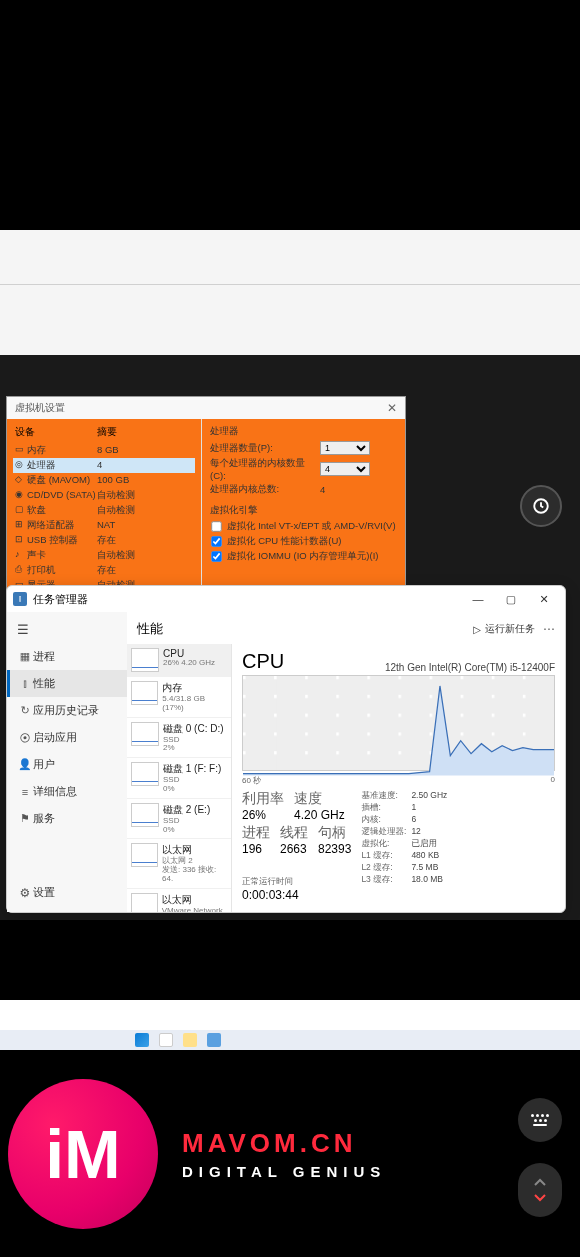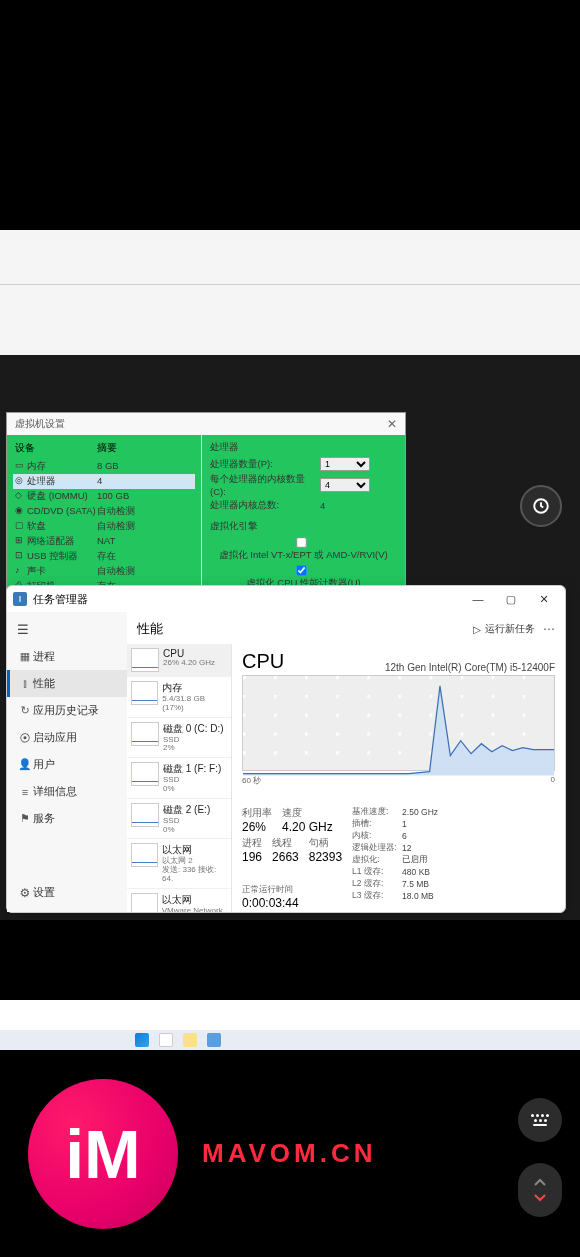--- a/index.html
+++ b/index.html
@@ -8,39 +8,39 @@
 .top-black { width: 100%; height: 230px; background: #000; }
 .white-strip { width: 100%; background: #f5f5f5; }
 .ws1 { height: 55px; border-bottom: 1px solid #d0d0d0; }
 .ws2 { height: 70px; }
 
 .desktop-area { position: absolute; top: 355px; left: 0; width: 580px; height: 565px; background: #1a1a1a; }
 
 .floating-btn { position: absolute; top: 485px; right: 18px; width: 42px; height: 42px; background: #2c2c2c; border-radius: 50%; display: flex; align-items: center; justify-content: center; border: 2px solid #555; }
 .floating-btn svg { stroke: #fff; fill: none; stroke-width: 2.5; }
 
-.vmsettings { position: absolute; top: 412px; left: 6px; width: 400px; background: #f0f0f0; border: 1px solid #999; font-size: 10px; }
+.vmsettings { position: absolute; top: 396px; left: 6px; width: 400px; background: #f0f0f0; border: 1px solid #999; font-size: 10px; }
 .vmsettings .titlebar { display: flex; justify-content: space-between; padding: 4px 8px; background: #f8f8f8; color:#555;}
 .vmsettings .close { font-size: 12px; color: #666; }
 .vmsettings .tabs { padding: 4px 8px 0; border-bottom: 1px solid #ccc; }
 .vmsettings .tabs span { display: inline-block; padding: 2px 6px; margin-right: 4px; font-size:10px;}
-.vmsettings .body { display: flex; min-height: 130px; background:#22c55e;}
+.vmsettings .body { display: flex; min-height: 130px; background:#f97316;}
 .vmsettings .left { width: 195px; padding: 4px 6px; border-right:1px solid #e0e0e0;}
 .vmsettings .hw-head { display: flex; padding:2px 2px 4px;}
 .vmsettings .hw-head div:first-child { width: 82px; }
 .vmsettings .hw-row { display: flex; padding: 1px 2px; font-size:9.5px; color:#333;}
 .vmsettings .hw-row.sel { background: #cfe6f7; }
 .vmsettings .hw-row .ic { width: 12px; font-size:9px;}
 .vmsettings .hw-row .nm { width: 70px; }
 .vmsettings .right { flex: 1; padding: 6px 8px; font-size:9.5px; color:#333;}
 .vmsettings .right .secl { font-weight: 500; margin-bottom: 3px; }
 .vmsettings .right .frow { display: flex; align-items: center; margin: 2px 0; }
 .vmsettings .right .frow .lbl { width: 110px; }
 .vmsettings .right select { width: 50px; font-size: 9px; border:1px solid #999;height:14px;}
-.vmsettings .right .chk { display: flex; align-items: center; margin: 2px 0; flex-direction: column; }
+.vmsettings .right .chk { display: flex; align-items: center; margin: 2px 0; }
 .vmsettings .right .chk input { margin-right: 4px; transform:scale(0.8);}
 
 .taskmgr { position: absolute; top: 585px; left: 6px; width: 560px; height: 328px; background: #fff; border: 1px solid #ccc; border-radius: 6px; font-size: 11px; box-shadow:0 4px 16px rgba(0,0,0,0.2);}
 .taskmgr .tm-titlebar { display: flex; align-items: center; padding: 5px 6px; height:26px;}
 .taskmgr .tm-titlebar .ico { width: 14px; height: 14px; background: #3a79b7; border-radius: 2px; margin-right: 6px; display:inline-flex;align-items:center;justify-content:center;color:#fff;font-size:8px;}
 .taskmgr .tm-titlebar .ttl { flex: 1; font-size:11px;}
 .taskmgr .tm-titlebar .win-btns span { display: inline-block; width: 30px; text-align: center; font-size: 11px; color:#333;}
 .taskmgr .tm-body { display: flex; height: calc(100% - 26px); }
 .taskmgr .sidebar { width: 120px; background: #f7f7f7; padding: 4px 0; display:flex;flex-direction:column;}
 .taskmgr .sidebar .burger {padding:6px 10px;font-size:13px;color:#444;}
@@ -67,42 +67,42 @@
 .taskmgr .res-item .tx .t1 { font-size: 10px; color:#222;}
 .taskmgr .res-item .tx .t2 { font-size: 8px; color: #777; line-height:1.1;}
 
 .taskmgr .detail { flex: 1; padding: 6px 10px; font-size:10px;}
 .taskmgr .detail .dh { display: flex; justify-content: space-between; margin-bottom:2px;}
 .taskmgr .detail .dh .cpu-big { font-size: 20px; font-weight:400;}
 .taskmgr .detail .dh .cpu-name { font-size: 10px; color: #444; align-self:flex-end;}
 .taskmgr .detail .sub{display:flex;justify-content:space-between;font-size:8.5px;color:#666;margin-bottom:2px;}
 .taskmgr .graph { width: 100%; height: 96px; border: 1px solid #ccc; position: relative; margin: 2px 0 4px; background:linear-gradient(to right,transparent 0,transparent calc(10% - 1px),#eee 10%) 0 0/10% 100%,linear-gradient(to bottom,transparent 0,transparent calc(20% - 1px),#eee 20%) 0 0/100% 20%;}
 .taskmgr .graph svg{position:absolute;inset:0;}
-.taskmgr .xax{display:flex;justify-content:space-between;font-size:8px;color:#666;margin-bottom:20px;}
+.taskmgr .xax{display:flex;justify-content:space-between;font-size:8px;color:#666;margin-bottom:4px;}
 .taskmgr .stats { display: flex; }
 .taskmgr .stats .col { margin-right: 10px; }
 .taskmgr .stats .col.grow{flex:0 0 auto;}
-.taskmgr .stats .lbl { font-size: 10px; color: #666; }
+.taskmgr .stats .lbl { font-size: 14px; color: #666; }
 .taskmgr .stats .val { font-size: 12px; }
 .taskmgr .stats .bigline{display:flex;gap:10px;margin-bottom:2px;}
 .taskmgr .kv-table{font-size:8.5px;color:#444;}
-.taskmgr .kv-table .kv{display:flex;align-items:center;}
+.taskmgr .kv-table .kv{display:flex;}
 .taskmgr .kv-table .kv .k{width:50px;color:#666;}
 .taskmgr .uptime .lbl{font-size:8.5px;color:#666;margin-top:20px;}
 .taskmgr .uptime .val{font-size:12px;}
 
 .bottom-white { position: absolute; top: 1000px; left: 0; width: 100%; height: 50px; background: #fff; }
 .taskbar { position: absolute; top: 1030px; left: 0; width: 100%; height: 20px; background: #e8edf5; display:flex;align-items:center;padding-left:135px;gap:10px;}
 .taskbar .tb-ic{width:14px;height:14px;border-radius:2px;display:inline-block;}
 .taskbar .w{background:linear-gradient(135deg,#0a7cd6,#3ba1e8);}
 .taskbar .s{background:#fff;border:1px solid #ccc;}
 .taskbar .f{background:#ffe08a;}
 .taskbar .g{background:#5aa0e0;}
 
-.brand-area { position: absolute; top: 1050px; left: 0; width: 100%; height: 207px; background: #000; display: flex; align-items: center; padding-left: 28px; }
+.brand-area { position: absolute; top: 1050px; left: 0; width: 100%; height: 207px; background: #000; display: flex; align-items: center; padding-left: 8px; }
 .brand-logo { width: 150px; height: 150px; border-radius: 50%; background: radial-gradient(circle at 30% 30%, #ff1a6a, #e8006a 60%, #c2005a); display: flex; align-items: center; justify-content: center; font-size: 68px; font-weight: 700; color: #fff; font-family:Arial,sans-serif;}
 .brand-text { margin-left: 24px; }
 .brand-text .bt1 { color: #ff2a3d; font-size: 26px; font-weight: 800; letter-spacing: 4px; font-family: "Arial Black", sans-serif;}
 .brand-text .bt2 { color: #fff; font-size: 15px; letter-spacing: 6px; margin-top: 4px;font-weight:600;}
 
 .kb-btn { position: absolute; bottom: 115px; right: 18px; width: 44px; height: 44px; background: #2c2c2c; border-radius: 50%; display: flex; align-items: center; justify-content: center; color: #fff; font-size: 14px; }
 .kb-btn .dots3{display:flex;flex-direction:column;gap:2px;align-items:center;}
 .kb-btn .dots3 .row{display:flex;gap:2px;}
 .kb-btn .dots3 .d{width:3px;height:3px;background:#fff;border-radius:50%;}
 .nav-pill { position: absolute; bottom: 40px; right: 18px; width: 44px; height: 54px; background: #2c2c2c; border-radius: 22px; display: flex; flex-direction: column; align-items: center; justify-content: center; gap:4px;}
@@ -142,21 +142,21 @@
             <span class="nm">内存</span>
             <span>8 GB</span>
           </div>
           <div class="hw-row sel">
             <span class="ic">◎</span>
             <span class="nm">处理器</span>
             <span>4</span>
           </div>
           <div class="hw-row">
             <span class="ic">◇</span>
-            <span class="nm">硬盘 (IOMMU)</span>
+            <span class="nm">硬盘 (MAVOM)</span>
             <span>100 GB</span>
           </div>
           <div class="hw-row">
             <span class="ic">◉</span>
             <span class="nm">CD/DVD (SATA)</span>
             <span>自动检测</span>
           </div>
           <div class="hw-row">
             <span class="ic">▢</span>
             <span class="nm">软盘</span>
@@ -431,20 +431,21 @@
   <span class="tb-ic f"></span>
   <span class="tb-ic g"></span>
 </div>
 
 <div class="brand-area">
   <div class="brand-logo">
       <span>iM</span>
     </div>
   <div class="brand-text">
     <div class="bt1">MAVOM.CN</div>
+    <div class="bt2">DIGITAL GENIUS</div>
   </div>
 </div>
 
 <div class="kb-btn">
   <div class="dots3">
     <div class="row">
         <span class="d"></span>
         <span class="d"></span>
         <span class="d"></span>
         <span class="d"></span>

